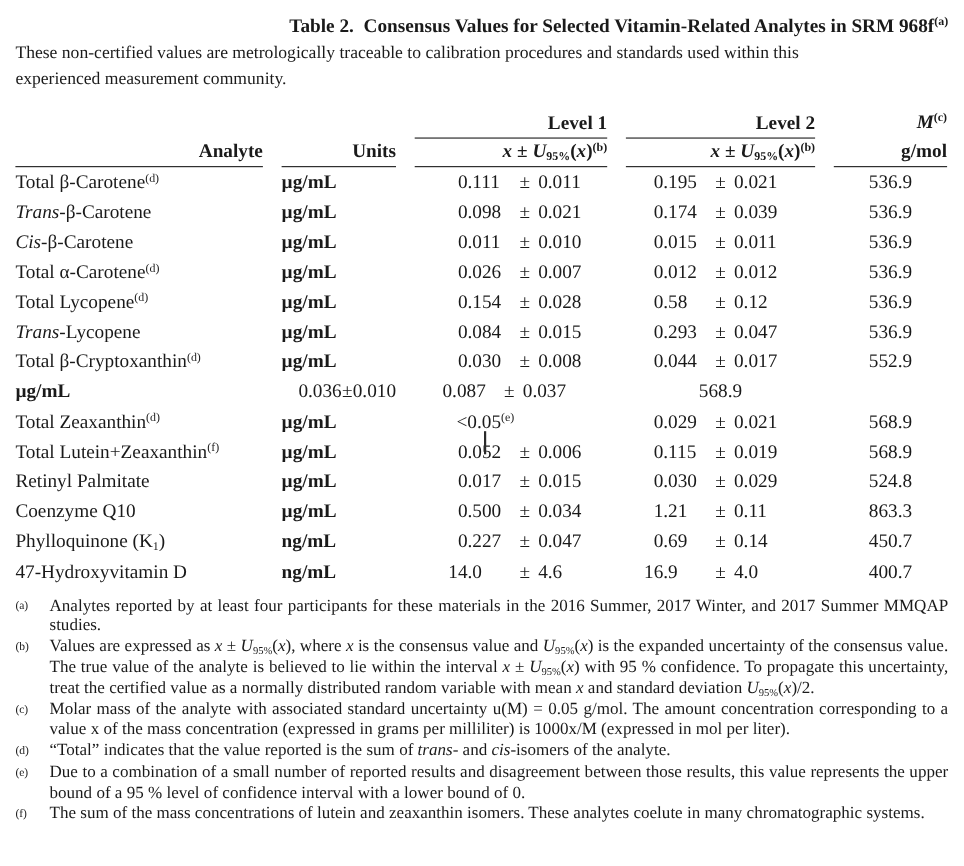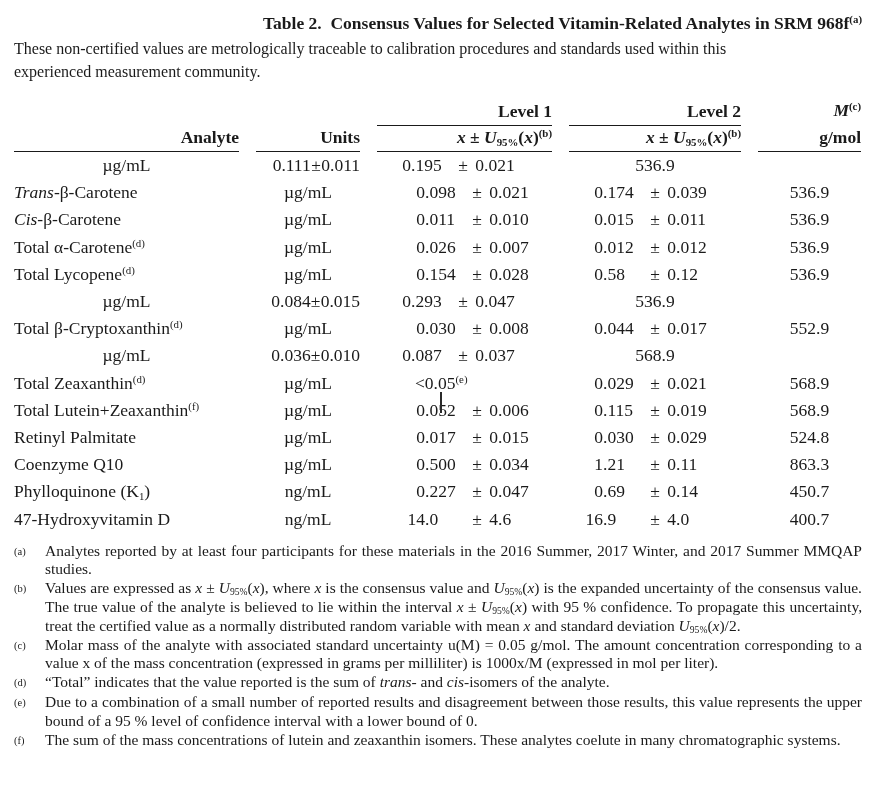--- a/index.html
+++ b/index.html
@@ -39,21 +39,21 @@
     align-items: end;
   }
   .cell { font-size: 17.5px; }
   .hcell { text-align: right; padding-bottom: 3px; font-weight: bold; }
   .rule  { border-bottom: 1.6px solid #1a1a1a; }
   .nob   { padding-bottom: 5px; }
   .hrowB { margin-top: 1px; }
 
   .drow { height: 27.2px; align-items: center; }
   .analyte-cell { text-align: left; }
-  .units-cell   { text-align: center; }
+  .units-cell   { text-align: left; font-weight: bold; }
   .m-cell       { text-align: center; }
 
   .vcell1, .vcell2 { display: flex; align-items: baseline; position: relative; }
   .vi { display: inline-block; text-align: right; white-space: pre; }
   .vcell1 .vi { width: 48px; }
   .vcell2 .vi { width: 34px; }
   .vf { display: inline-block; width: 42px; text-align: left; white-space: pre; }
   .pm { display: inline-block; width: 20px; text-align: center; }
   .ui { display: inline-block; width: 11px; text-align: right; white-space: pre; }
   .uf { display: inline-block; text-align: left; white-space: pre; }
@@ -96,20 +96,21 @@
   </div>
   <div class="trow hrowB">
     <div class="cell hcell rule">Analyte</div>
     <div class="cell hcell rule">Units</div>
     <div class="cell hcell rule"><i>x</i><span> ± </span><i>U</i><sub>95%</sub><span>(</span><i>x</i><span>)</span><sup>(b)</sup></div>
     <div class="cell hcell rule"><i>x</i><span> ± </span><i>U</i><sub>95%</sub><span>(</span><i>x</i><span>)</span><sup>(b)</sup></div>
     <div class="cell hcell rule">g/mol</div>
   </div>
   <div>
       <div class="trow drow">
+        <div class="cell analyte-cell"><span>Total β-Carotene</span><sup>(d)</sup></div>
         <div class="cell units-cell">µg/mL</div>
         <div class="cell vcell1">
           <span class="vi">0</span>
           <span class="vf">.111</span>
           <span class="pm">±</span>
           <span class="ui">0</span>
           <span class="uf">.011</span>
         </div>
         <div class="cell vcell2">
           <span class="vi">0</span>
@@ -190,20 +191,21 @@
         <div class="cell vcell2">
           <span class="vi">0</span>
           <span class="vf">.58</span>
           <span class="pm">±</span>
           <span class="ui">0</span>
           <span class="uf">.12</span>
         </div>
         <div class="cell m-cell">536.9</div>
       </div>
       <div class="trow drow">
+        <div class="cell analyte-cell"><i>Trans</i><span>-Lycopene</span></div>
         <div class="cell units-cell">µg/mL</div>
         <div class="cell vcell1">
           <span class="vi">0</span>
           <span class="vf">.084</span>
           <span class="pm">±</span>
           <span class="ui">0</span>
           <span class="uf">.015</span>
         </div>
         <div class="cell vcell2">
           <span class="vi">0</span>

